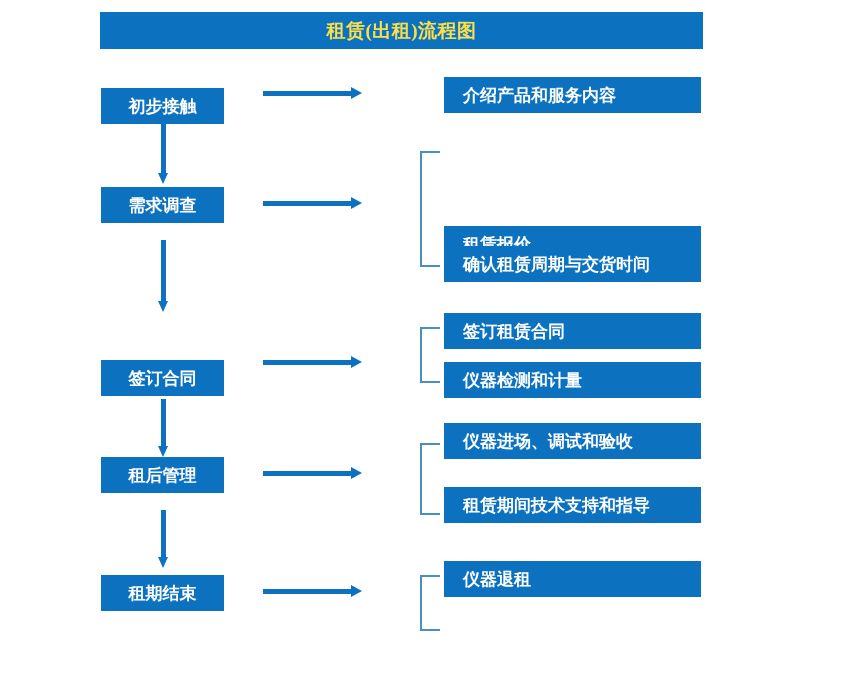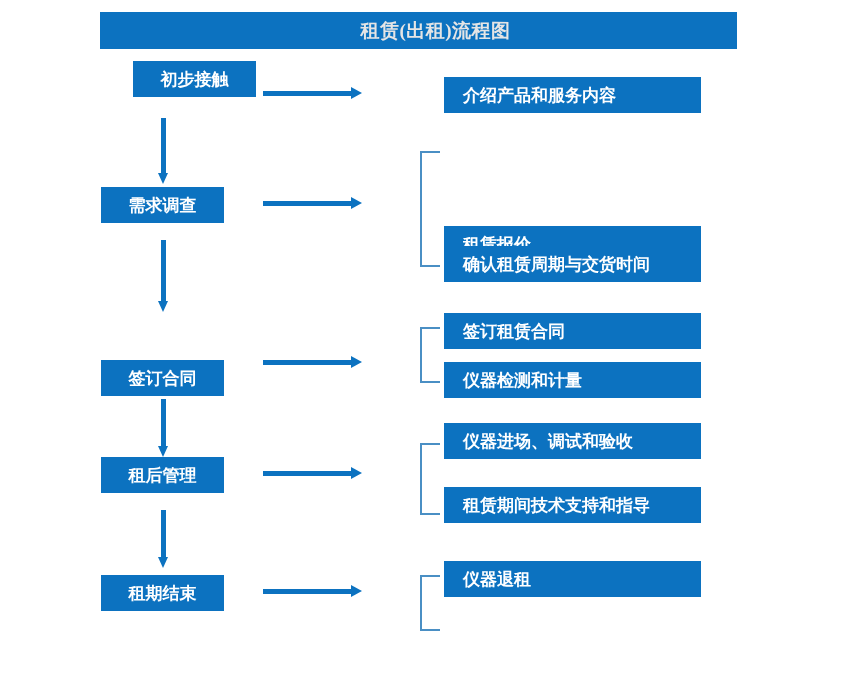--- a/index.html
+++ b/index.html
@@ -21,28 +21,27 @@
     height: 688px;
   }
 
   .title-bar {
     position: absolute;
     left: 100px;
     top: 12px;
     width: 603px;
     height: 37px;
     background: #0c72c0;
-    color: #e5e5e5;
+    color: #fde047;
     font-size: 19px;
     font-weight: bold;
     display: flex;
     align-items: center;
     justify-content: center;
     letter-spacing: 0.5px;
-    padding-left: 34px;
   }
 
   .node {
     position: absolute;
     background: #0c72c0;
     color: #ffffff;
     font-weight: bold;
     display: flex;
     align-items: center;
     box-sizing: border-box;
@@ -124,21 +123,21 @@
     border-top: 2px solid #4a8fc4;
     border-bottom: 2px solid #4a8fc4;
     box-sizing: border-box;
   }
 </style>
 </head>
 <body>
 
 <div id="canvas">
   <div class="title-bar">租赁(出租)流程图</div>
-<div class="node left" style="top: 61px; margin-left: 32px;">初步接触</div>
+<div class="node left" style="top: 88px;">初步接触</div>
     <div class="harrow" style="top: 87px;">
       <div class="shaft"></div>
       <div class="head"></div>
     </div>
     <div class="varrow" style="top: 118px; height: 66px;">
       <div class="shaft" style="height: 56px;"></div>
       <div class="head"></div>
     </div>
     <div class="node right" style="top: 77px;">介绍产品和服务内容</div>
     <div class="node left" style="top: 187px;">需求调查</div>

